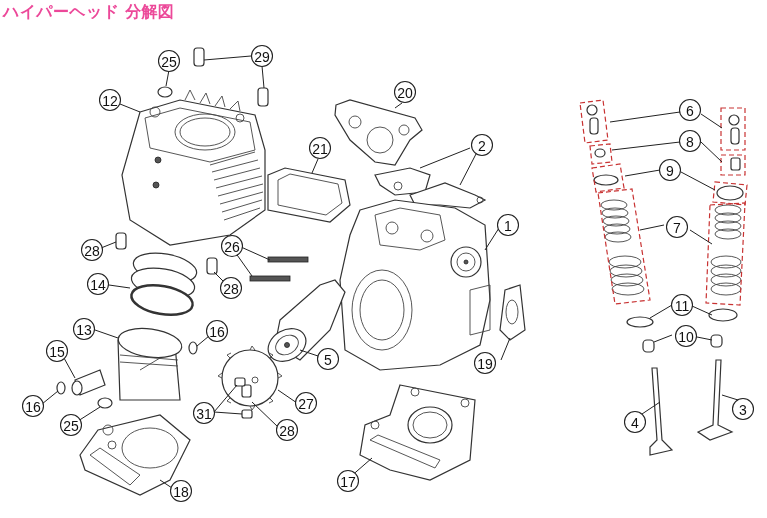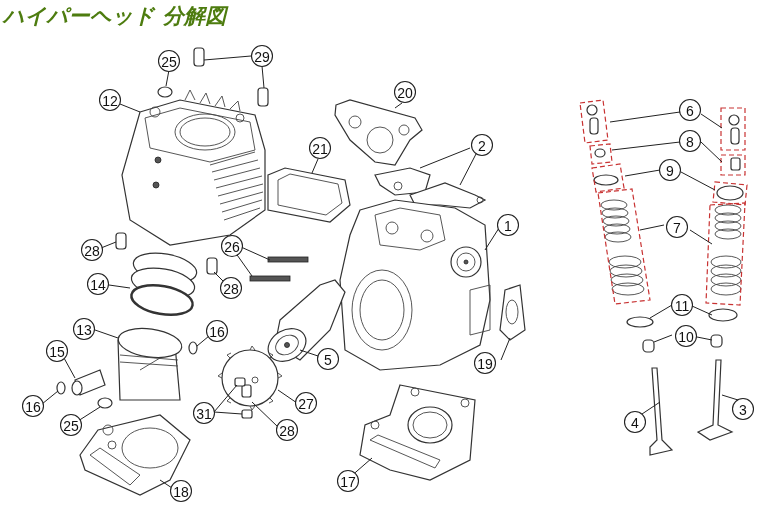--- a/index.html
+++ b/index.html
@@ -1,17 +1,17 @@
 <!DOCTYPE html>
 <html><head>
 <meta charset="utf-8">
 <style>
   html, body { margin:0; padding:0; background:#ffffff; }
   body { width:767px; height:518px; position:relative; overflow:hidden; font-family:"DejaVu Sans", sans-serif; }
-  .title { position:absolute; left:3px; top:2px; font-size:21px; font-weight:bold; color:#4d7c0f; letter-spacing:0.3px;font-style:italic; }
+  .title { position:absolute; left:3px; top:2px; font-size:16px; font-weight:bold; color:#ec4899; letter-spacing:0.3px; }
   svg { position:absolute; left:0; top:0; }
   .part { fill:#fff; stroke:#333; stroke-width:1.2; }
   .part-thin { fill:none; stroke:#444; stroke-width:0.9; }
   .dark { fill:#555; stroke:#222; stroke-width:0.8; }
   .leader { stroke:#222; stroke-width:1; fill:none; }
   .bubble { fill:#fff; stroke:#222; stroke-width:1.1; }
   .num { font-family:"Liberation Sans", sans-serif; font-size:14px; fill:#111; text-anchor:middle; dominant-baseline:central; }
   .dash { fill:none; stroke:#c83232; stroke-width:1.2; stroke-dasharray:5,3; }
 </style>
 </head>

